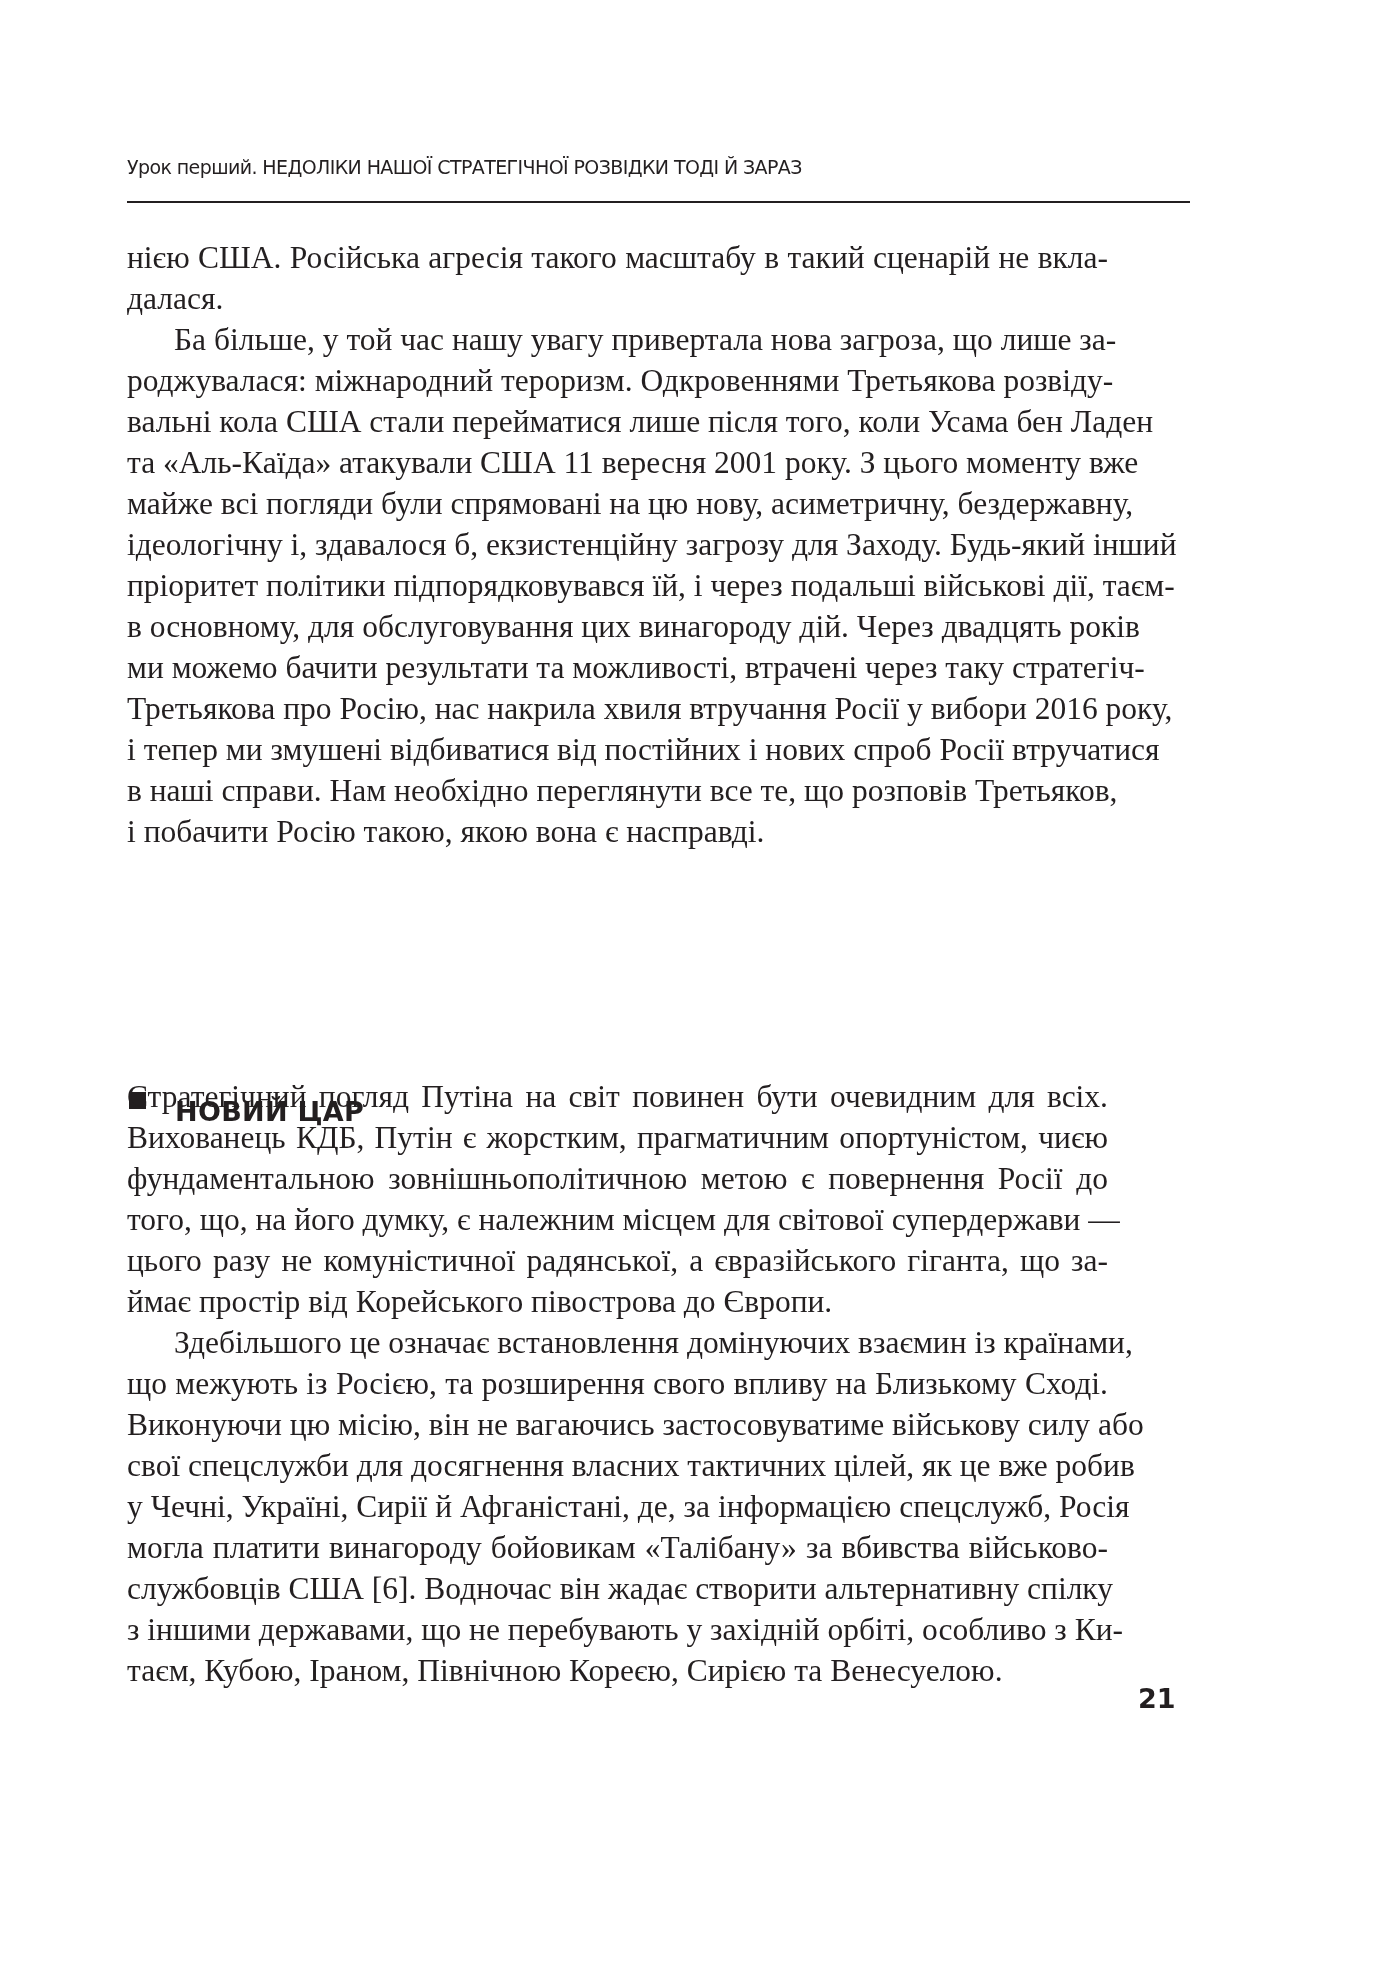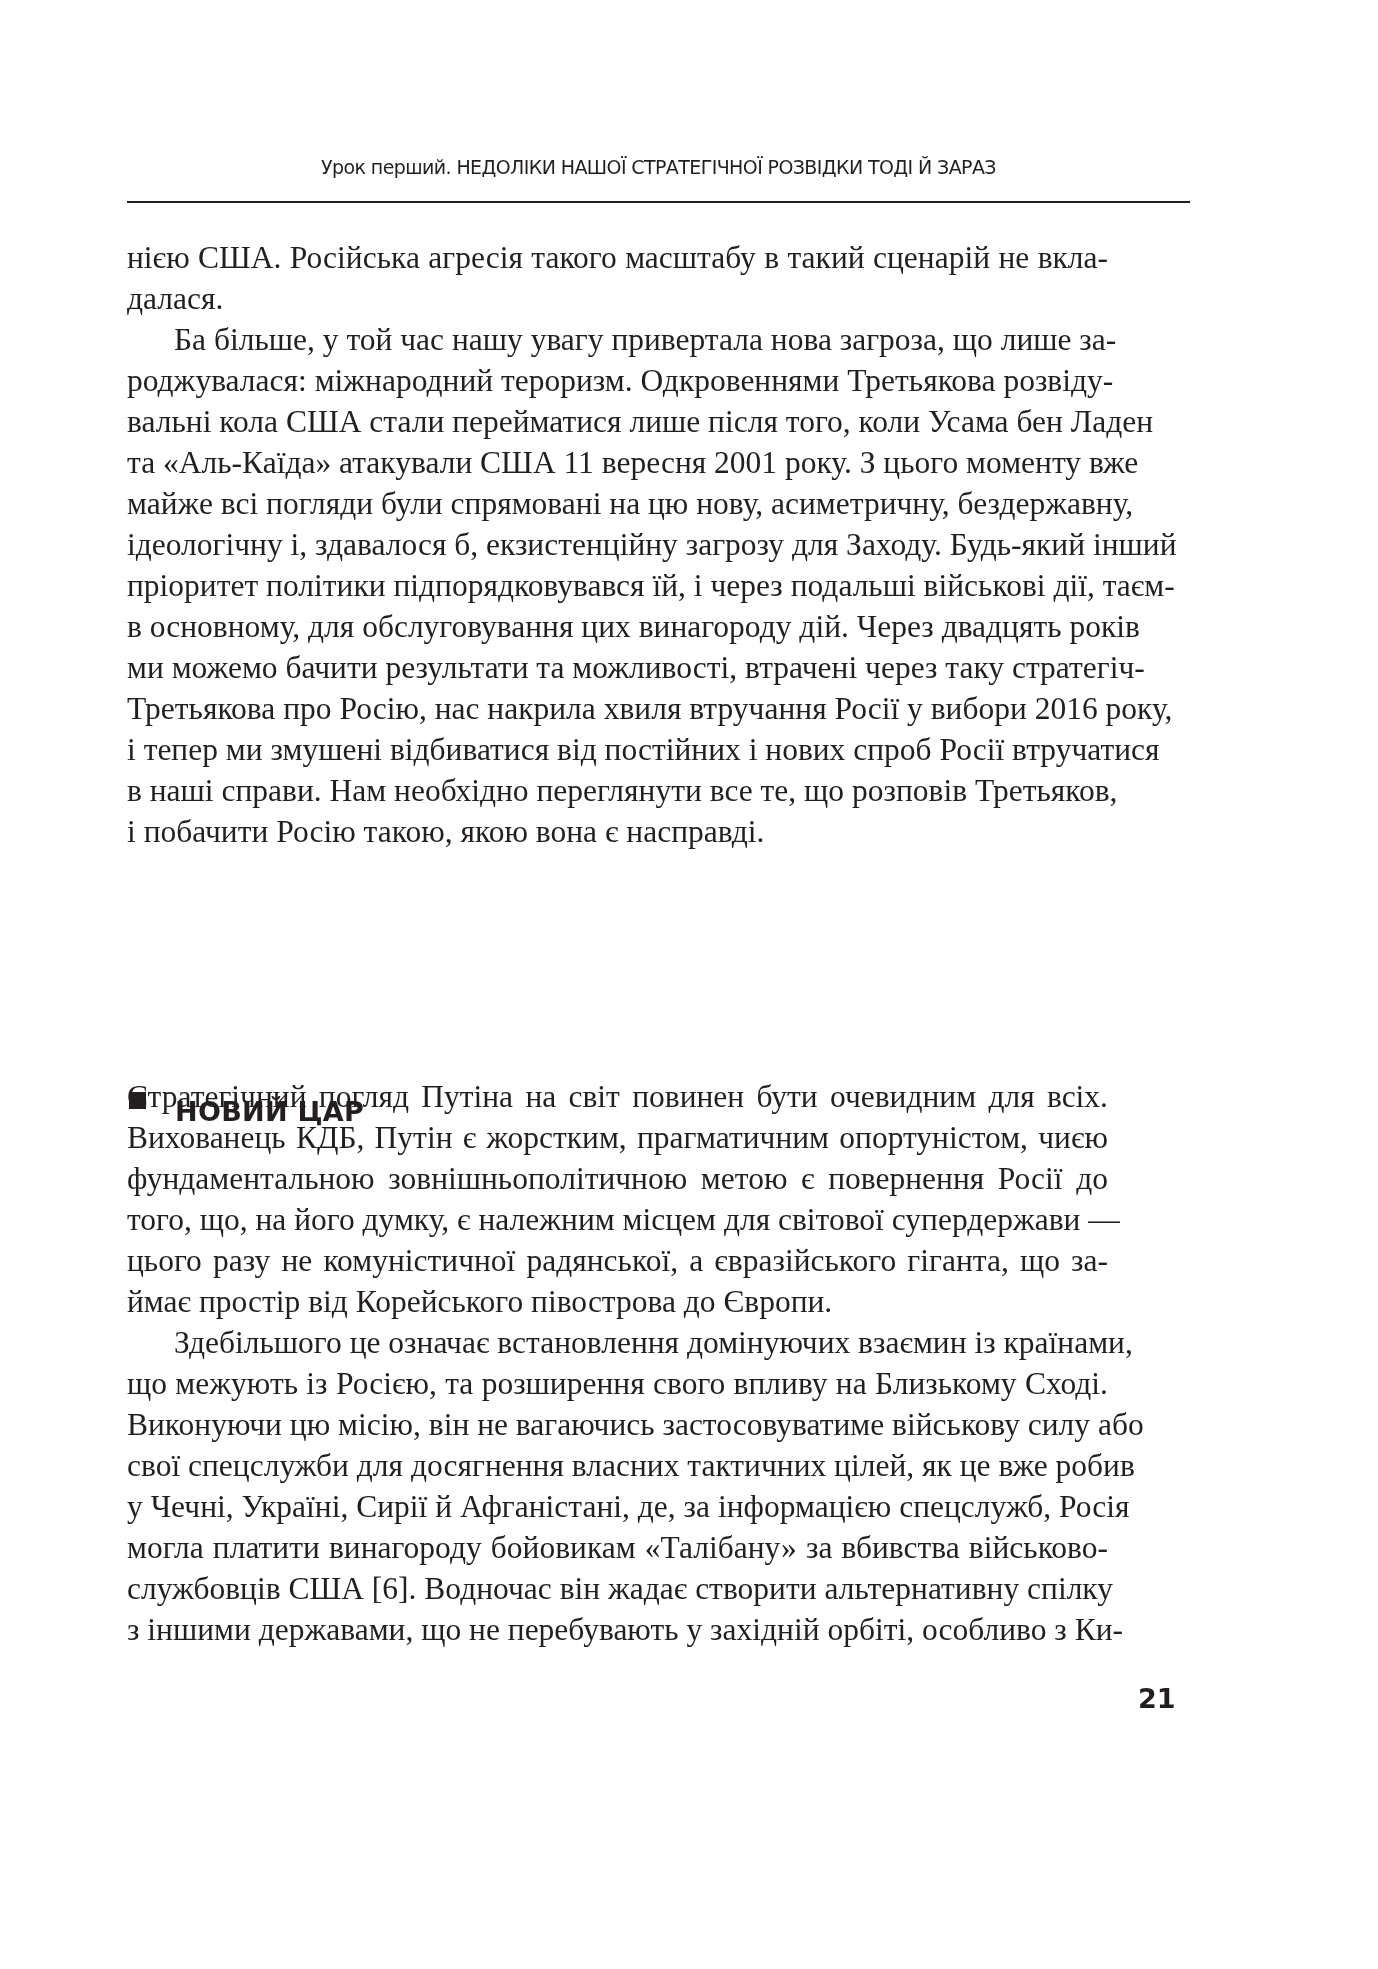--- a/index.html
+++ b/index.html
@@ -1,19 +1,19 @@
 <!DOCTYPE html>
 <html><head>
 <meta charset="utf-8">
 <style>
   html, body { margin: 0; padding: 0; background: #ffffff; }
   body { width: 1378px; height: 1969px; position: relative; overflow: hidden; color: #231f20; }
   .running-head {
     position: absolute; left: 127px; width: 1063px; top: 153px; height: 28px;
-    text-align: center; font-family: "DejaVu Sans", sans-serif; font-size: 19px;
+    text-align: left; font-family: "DejaVu Sans", sans-serif; font-size: 19px;
     letter-spacing: -0.6px; line-height: 28px; white-space: nowrap;
   }
   .head-rule { position: absolute; left: 127px; width: 1063px; top: 201px; height: 0; border-top: 2px solid #231f20; }
   .body-text {
     position: absolute; left: 127px; width: 981px;
     font-family: "Liberation Serif", serif; font-size: 31.5px; line-height: 41px;
   }
   .line { display: block; height: 41px; white-space: nowrap; overflow: visible; text-align: justify; text-align-last: justify; }
   .line.last { text-align: left; text-align-last: left; }
   .line.indent { padding-left: 47px; }
@@ -68,15 +68,16 @@
   <span class="line">цього разу не комуністичної радянської, а євразійського гіганта, що за-</span>
   <span class="line last">ймає простір від Корейського півострова до Європи.</span>
   <span class="line indent">Здебільшого це означає встановлення домінуючих взаємин із країнами,</span>
   <span class="line">що межують із Росією, та розширення свого впливу на Близькому Сході.</span>
   <span class="line">Виконуючи цю місію, він не вагаючись застосовуватиме військову силу або</span>
   <span class="line">свої спецслужби для досягнення власних тактичних цілей, як це вже робив</span>
   <span class="line">у Чечні, Україні, Сирії й Афганістані, де, за інформацією спецслужб, Росія</span>
   <span class="line">могла платити винагороду бойовикам «Талібану» за вбивства військово-</span>
   <span class="line">службовців США [6]. Водночас він жадає створити альтернативну спілку</span>
   <span class="line">з іншими державами, що не перебувають у західній орбіті, особливо з Ки-</span>
+  <span class="line last">таєм, Кубою, Іраном, Північною Кореєю, Сирією та Венесуелою.</span>
 </div>
 
 <div class="page-number">21</div>
 
 </body></html>

